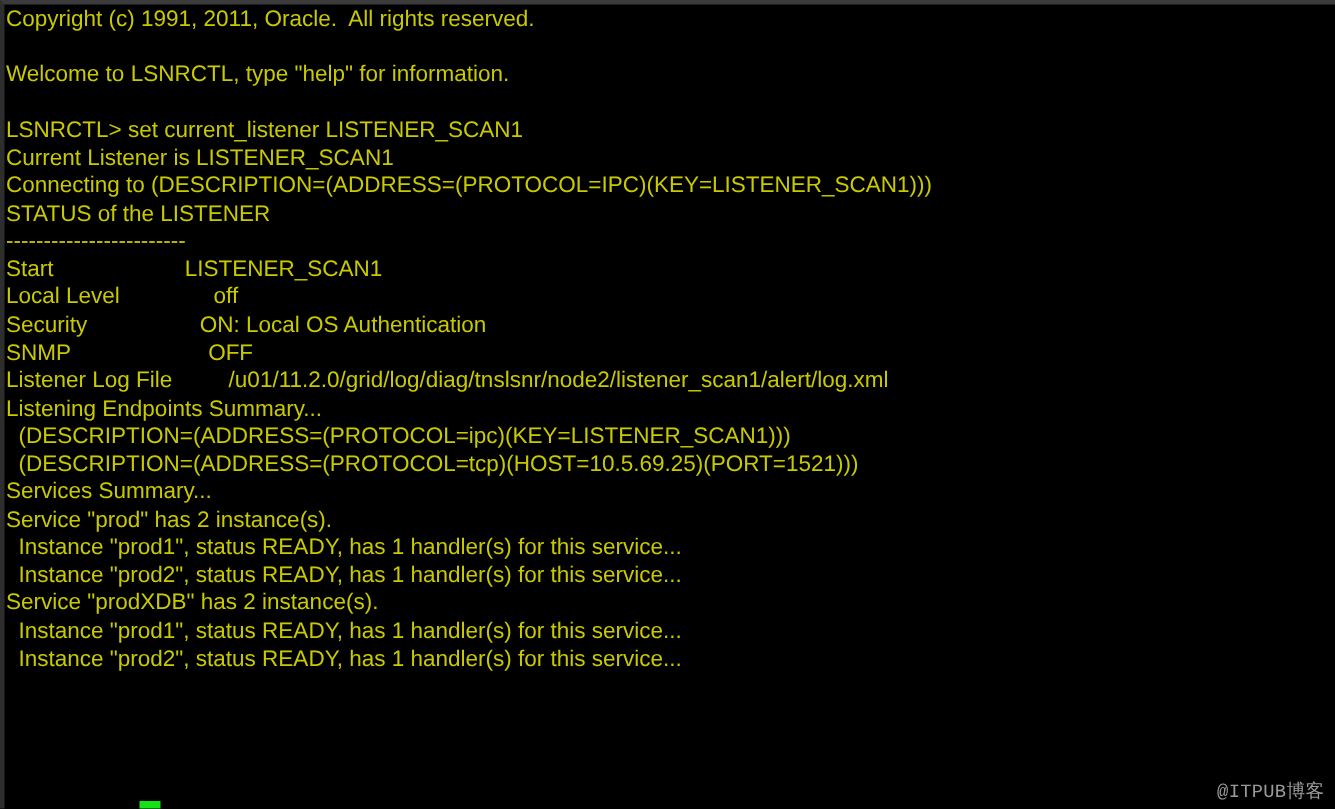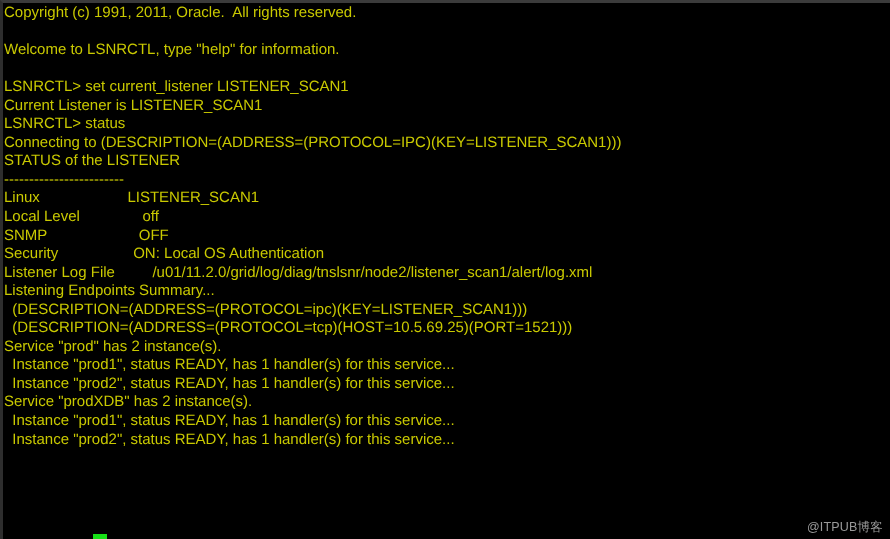--- a/index.html
+++ b/index.html
@@ -58,50 +58,50 @@
     top: 531px;
     width: 14px;
     height: 7px;
     background: #16e016;
   }
 
   #watermark {
     position: absolute;
     right: 7px;
     bottom: 3px;
-    font-family: Liberation Sans, sans-serif;
+    font-family: Liberation Mono, monospace;
     font-size: 12.5px;
     color: #9a9a9a;
     letter-spacing: 0.2px;
     user-select: none;
   }
 </style>
 </head>
 <body>
 
 <div id="terminal">
   <div id="screen">
       <span class="line">Copyright (c) 1991, 2011, Oracle.  All rights reserved.</span>
       <span class="line blank"></span>
       <span class="line">Welcome to LSNRCTL, type "help" for information.</span>
       <span class="line blank"></span>
       <span class="line">LSNRCTL&gt; set current_listener LISTENER_SCAN1</span>
       <span class="line">Current Listener is LISTENER_SCAN1</span>
-      <span class="line">LSNRCTL&gt; status</span>
       <span class="line">Connecting to (DESCRIPTION=(ADDRESS=(PROTOCOL=IPC)(KEY=LISTENER_SCAN1)))</span>
       <span class="line">STATUS of the LISTENER</span>
       <span class="line">------------------------</span>
-      <span class="line">Linux                     LISTENER_SCAN1</span>
+      <span class="line">Start                     LISTENER_SCAN1</span>
       <span class="line">Local Level               off</span>
+      <span class="line">Security                  ON: Local OS Authentication</span>
       <span class="line">SNMP                      OFF</span>
-      <span class="line">Security                  ON: Local OS Authentication</span>
       <span class="line">Listener Log File         /u01/11.2.0/grid/log/diag/tnslsnr/node2/listener_scan1/alert/log.xml</span>
       <span class="line">Listening Endpoints Summary...</span>
       <span class="line">  (DESCRIPTION=(ADDRESS=(PROTOCOL=ipc)(KEY=LISTENER_SCAN1)))</span>
       <span class="line">  (DESCRIPTION=(ADDRESS=(PROTOCOL=tcp)(HOST=10.5.69.25)(PORT=1521)))</span>
+      <span class="line">Services Summary...</span>
       <span class="line">Service "prod" has 2 instance(s).</span>
       <span class="line">  Instance "prod1", status READY, has 1 handler(s) for this service...</span>
       <span class="line">  Instance "prod2", status READY, has 1 handler(s) for this service...</span>
       <span class="line">Service "prodXDB" has 2 instance(s).</span>
       <span class="line">  Instance "prod1", status READY, has 1 handler(s) for this service...</span>
       <span class="line">  Instance "prod2", status READY, has 1 handler(s) for this service...</span>
     </div>
   <div id="cursor"></div>
   <div id="watermark">@ITPUB博客</div>
 </div>

